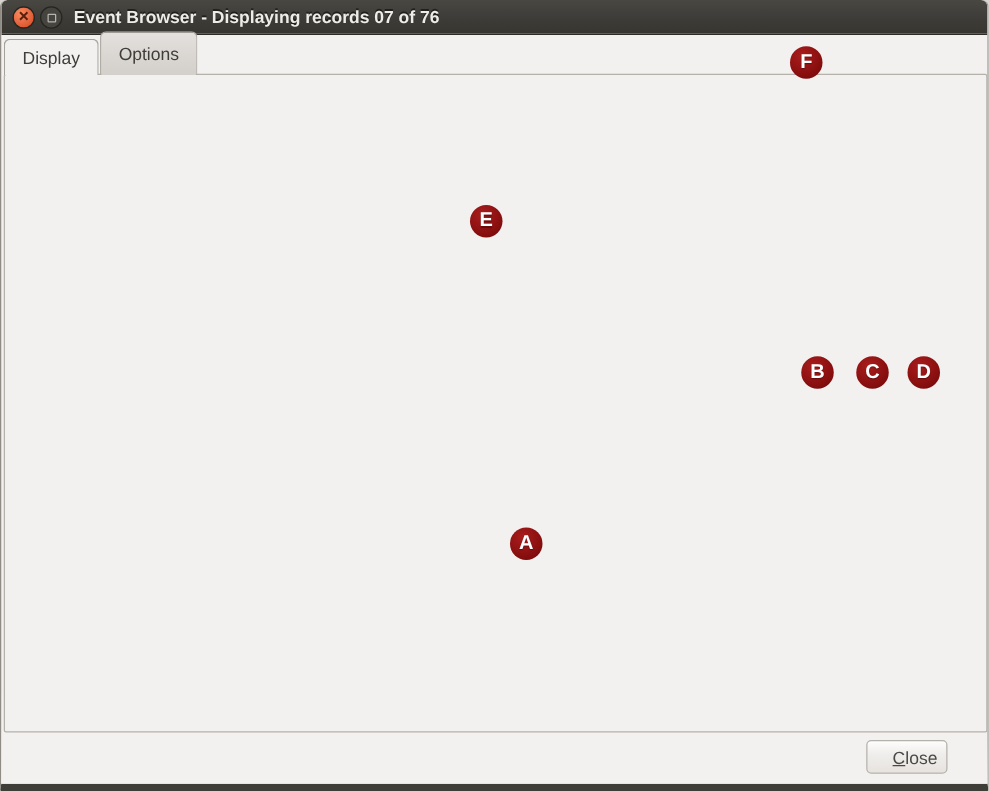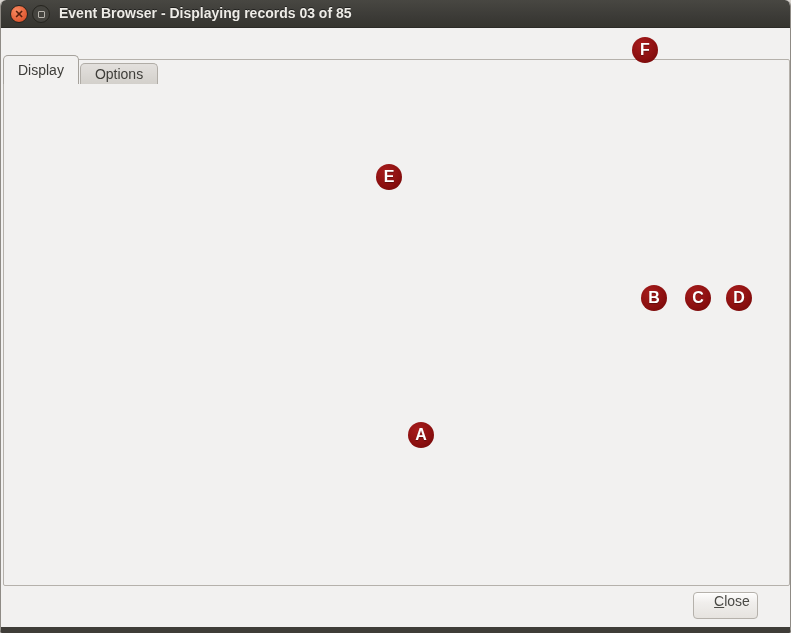--- a/index.html
+++ b/index.html
@@ -20,36 +20,36 @@
   }
   .tb-btn { position:absolute; top:5px; width:18px; height:18px; border-radius:50%;
     display:flex; align-items:center; justify-content:center; cursor:default; }
   .tb-close { left:9px; background:radial-gradient(circle at 35% 30%, #f98a60, #e05a33 70%, #c1441f);
     border:1px solid #26251f; color:#57200e; font-size:11px; font-weight:bold; line-height:1; }
   .tb-restore { left:31px; background:#45443f; border:1px solid #26251f; }
   .tb-restore .sq { width:7px; height:7px; border:1.5px solid #b7b4ad; border-radius:1px; }
   .tb-title { position:absolute; left:58px; top:5px; color:#eeece7; font-size:14px; font-weight:bold;
     text-shadow:0 -1px 0 rgba(0,0,0,.5); white-space:nowrap; }
   
-  .tabbar { position:absolute; left:2px; top:31px; height:29px; display:flex; align-items:flex-end; z-index:5;margin-top:24px; }
+  .tabbar { position:absolute; left:2px; top:31px; height:29px; display:flex; align-items:flex-end; z-index:5; }
   .tab {
-    height:21px; padding:0 14px; margin-right:1px; display:flex; align-items:center;
+    height:35px; padding:0 14px; margin-right:1px; display:flex; align-items:center;
     font-size:14px; color:#3e3d39; background:linear-gradient(#e3e0dd,#d3d0cb);
     border:1px solid #b0aca6; border-bottom:none; border-radius:5px 5px 0 0; cursor:default;
   }
   .tab.active { height:29px; background:#f2f1f0; border-color:#a5a19b; z-index:6; }
   .pane {
     position:absolute; left:2px; top:59px; width:787px; height:527px;
     background:#f2f1f0; border:1px solid #b5b1ab; border-radius:2px; z-index:1;
   }
   
   .navframe { position:absolute; left:553px; top:61px; width:233px; height:36px;
     border:1px solid #c8c5c0; border-radius:3px; }
   .btn {
-    position:absolute; display:flex; align-items:flex-start; justify-content:center;
+    position:absolute; display:flex; align-items:center; justify-content:center;
     font-size:14px; color:#4a4945; background:linear-gradient(#fdfdfc,#f0eeec 40%,#e6e3df);
     border:1px solid #b5b1ab; border-radius:4px; box-shadow:0 1px 0 rgba(255,255,255,.7) inset;
     cursor:default;
     padding-left:13px;
   }
   .btn-prev { left:559px; top:70px; width:83px; height:24px; }
   .btn-next { left:650px; top:70px; width:127px; height:24px; }
   .btn-close { left:692px; top:592px; width:65px; height:27px; }
   .btn-close span { display:block; }
   .btn-close span::first-letter { text-decoration:underline; }
@@ -98,21 +98,21 @@
 
 <div id="window">
 
   <div class="titlebar">
     <div class="tb-btn tb-close">
       <span>✕</span>
     </div>
     <div class="tb-btn tb-restore">
       <span class="sq"></span>
     </div>
-    <div class="tb-title">Event Browser - Displaying records 03 of 85</div>
+    <div class="tb-title">Event Browser - Displaying records 07 of 76</div>
   </div>
 
   <div class="pane"></div>
 
   <div class="tabbar">
     <div class="tab active">
       <span>Display</span>
     </div>
     <div class="tab">
       <span>Options</span>

